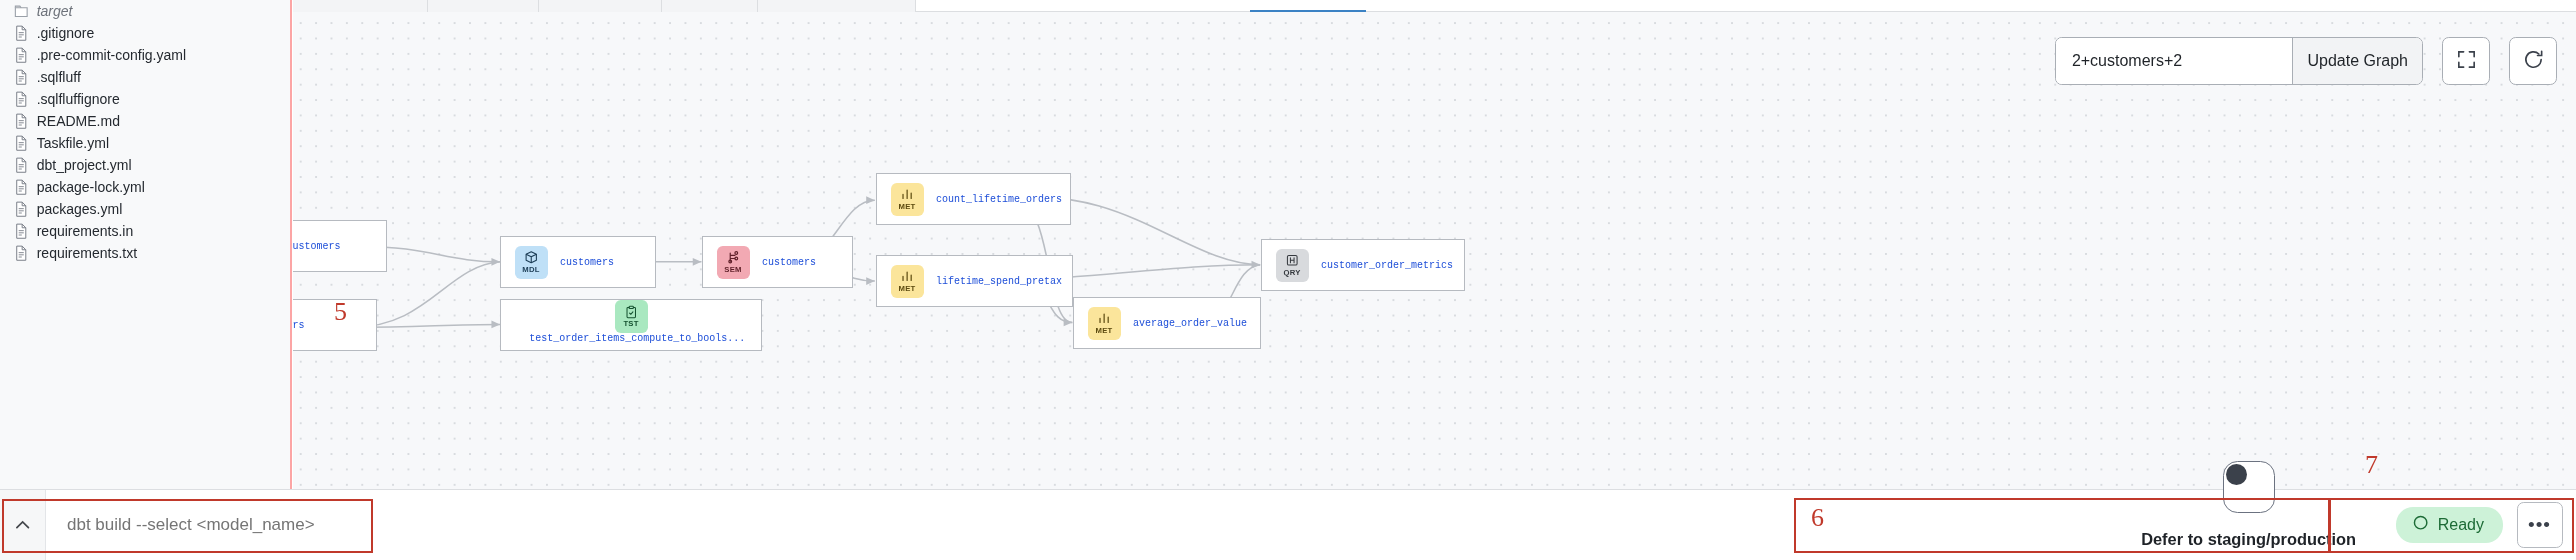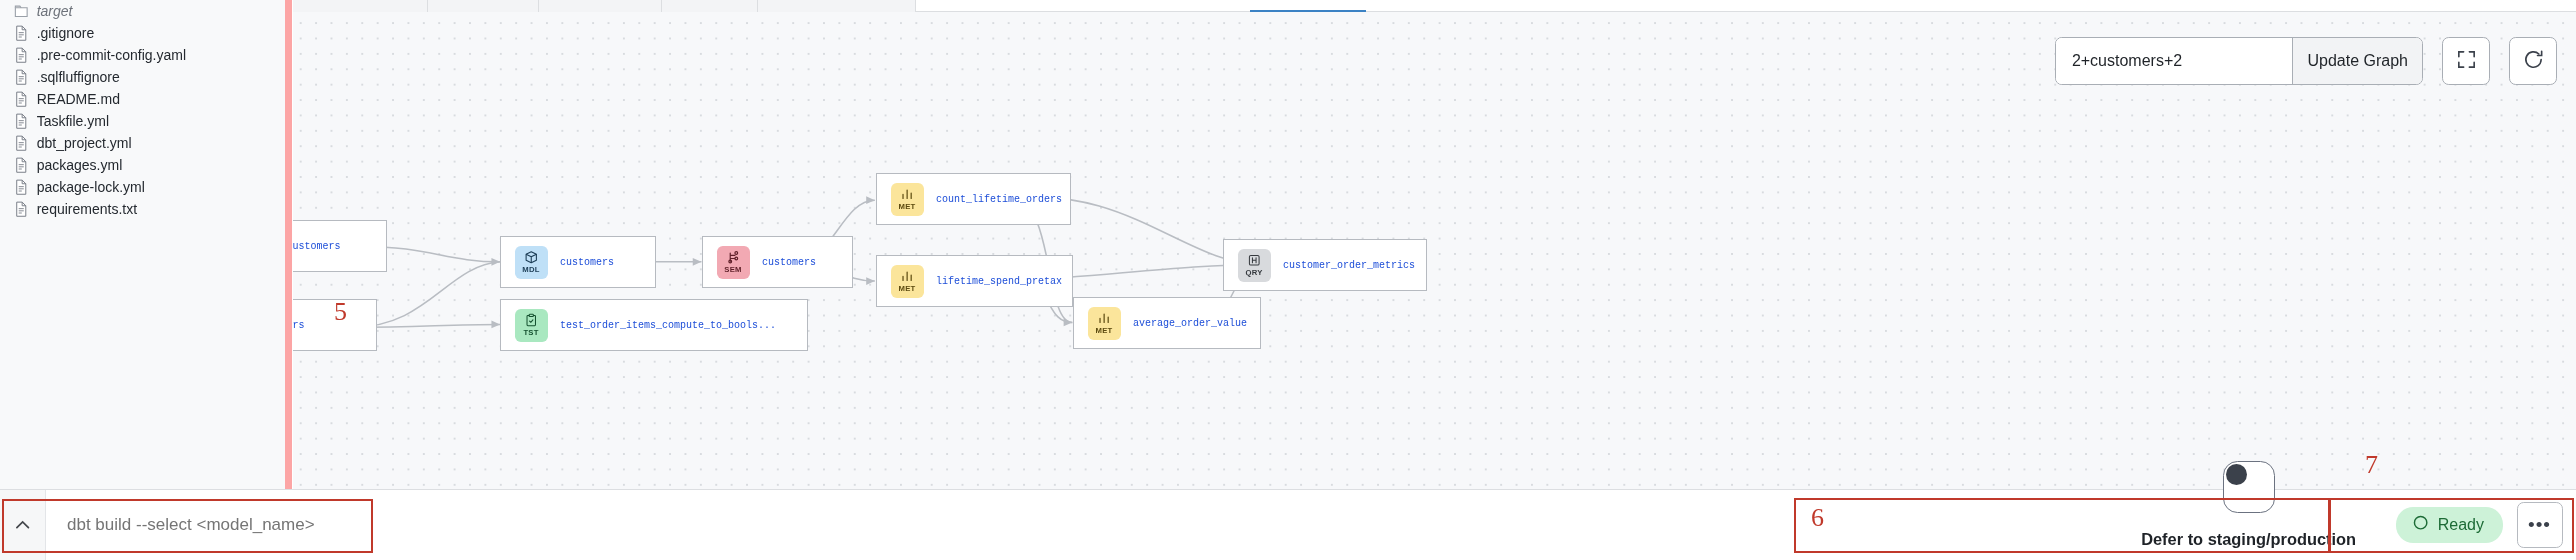--- a/index.html
+++ b/index.html
@@ -9,21 +9,21 @@
     background: #ffffff;
     overflow: hidden;
   }
   #app { position: relative; width: 2576px; height: 561px; }
 
   
   #file-explorer {
     position: absolute; left: 0; top: 0;
     width: 292px; height: 489px;
     background: #f8f9fa;
-    border-right: 7px solid #fca5a5;
+    border-right: 2px solid #fca5a5;
     padding-top: 0px;
     overflow: hidden;
   }
   .file-row {
     display: flex; align-items: center;
     height: 22px;
     padding-left: 13.5px;
     gap: 8.7px;
     cursor: pointer;
   }
@@ -213,20 +213,30 @@
           <span class="file-label">.pre-commit-config.yaml</span>
         </div>
         <div class="file-row">
           <span>
             <svg class="fi" viewBox="0 0 16 18" fill="none" stroke="#7a8089" stroke-width="1.1">
   <path d="M3 1.2h6l4 4v11.6H3z" fill="#fff"></path>
               <path d="M9 1.2v4h4"></path>
   <path d="M5.2 8.4h5.6M5.2 10.8h5.6M5.2 13.2h3.4" stroke-width="1"></path>
             </svg>
           </span>
+          <span class="file-label">.sqlfluff</span>
+        </div>
+        <div class="file-row">
+          <span>
+            <svg class="fi" viewBox="0 0 16 18" fill="none" stroke="#7a8089" stroke-width="1.1">
+  <path d="M3 1.2h6l4 4v11.6H3z" fill="#fff"></path>
+              <path d="M9 1.2v4h4"></path>
+  <path d="M5.2 8.4h5.6M5.2 10.8h5.6M5.2 13.2h3.4" stroke-width="1"></path>
+            </svg>
+          </span>
           <span class="file-label">.sqlfluffignore</span>
         </div>
         <div class="file-row">
           <span>
             <svg class="fi" viewBox="0 0 16 18" fill="none" stroke="#7a8089" stroke-width="1.1">
   <path d="M3 1.2h6l4 4v11.6H3z" fill="#fff"></path>
               <path d="M9 1.2v4h4"></path>
   <path d="M5.2 8.4h5.6M5.2 10.8h5.6M5.2 13.2h3.4" stroke-width="1"></path>
             </svg>
           </span>
@@ -253,31 +263,41 @@
           <span class="file-label">dbt_project.yml</span>
         </div>
         <div class="file-row">
           <span>
             <svg class="fi" viewBox="0 0 16 18" fill="none" stroke="#7a8089" stroke-width="1.1">
   <path d="M3 1.2h6l4 4v11.6H3z" fill="#fff"></path>
               <path d="M9 1.2v4h4"></path>
   <path d="M5.2 8.4h5.6M5.2 10.8h5.6M5.2 13.2h3.4" stroke-width="1"></path>
             </svg>
           </span>
+          <span class="file-label">package-lock.yml</span>
+        </div>
+        <div class="file-row">
+          <span>
+            <svg class="fi" viewBox="0 0 16 18" fill="none" stroke="#7a8089" stroke-width="1.1">
+  <path d="M3 1.2h6l4 4v11.6H3z" fill="#fff"></path>
+              <path d="M9 1.2v4h4"></path>
+  <path d="M5.2 8.4h5.6M5.2 10.8h5.6M5.2 13.2h3.4" stroke-width="1"></path>
+            </svg>
+          </span>
           <span class="file-label">packages.yml</span>
         </div>
         <div class="file-row">
           <span>
             <svg class="fi" viewBox="0 0 16 18" fill="none" stroke="#7a8089" stroke-width="1.1">
   <path d="M3 1.2h6l4 4v11.6H3z" fill="#fff"></path>
               <path d="M9 1.2v4h4"></path>
   <path d="M5.2 8.4h5.6M5.2 10.8h5.6M5.2 13.2h3.4" stroke-width="1"></path>
             </svg>
           </span>
-          <span class="file-label">package-lock.yml</span>
+          <span class="file-label">requirements.in</span>
         </div>
         <div class="file-row">
           <span>
             <svg class="fi" viewBox="0 0 16 18" fill="none" stroke="#7a8089" stroke-width="1.1">
   <path d="M3 1.2h6l4 4v11.6H3z" fill="#fff"></path>
               <path d="M9 1.2v4h4"></path>
   <path d="M5.2 8.4h5.6M5.2 10.8h5.6M5.2 13.2h3.4" stroke-width="1"></path>
             </svg>
           </span>
           <span class="file-label">requirements.txt</span>
@@ -340,21 +360,21 @@
             <span>
               <svg class="bi" width="14.5" height="14.5" viewBox="0 0 24 24" fill="none" stroke="currentColor" stroke-width="1.8" stroke-linejoin="round">
                 <path d="M12 2.8 20.5 7v10L12 21.2 3.5 17V7z"></path>
                 <path d="M3.5 7 12 11.3 20.5 7M12 11.3v9.9"></path>
               </svg>
             </span>
             <span class="badge-code">MDL</span>
           </div>
           <span class="node-label">customers</span>
         </div>
-        <div class="dag-node" style="left: 207px; top: 299px; width: 308px;">
+        <div class="dag-node" style="left: 207px; top: 299px; width: 262px; flex-direction: column;">
           <div class="node-badge badge-tst">
             <span>
               <svg class="bi" width="14.5" height="14.5" viewBox="0 0 24 24" fill="none" stroke="currentColor" stroke-width="1.7" stroke-linecap="round" stroke-linejoin="round">
                 <path d="M8.5 4H6.4A1.4 1.4 0 0 0 5 5.4v14.2A1.4 1.4 0 0 0 6.4 21h11.2a1.4 1.4 0 0 0 1.4-1.4V5.4A1.4 1.4 0 0 0 17.6 4h-2.1"></path>
                 <rect x="8.5" y="2.2" width="7" height="3.6" rx="1"></rect>
                 <path d="M9.2 13.4l2 2 3.6-4"></path>
               </svg>
             </span>
             <span class="badge-code">TST</span>
           </div>
@@ -400,21 +420,21 @@
           <div class="node-badge badge-met">
             <span>
               <svg class="bi" width="14.5" height="14.5" viewBox="0 0 24 24" fill="none" stroke="currentColor" stroke-width="2" stroke-linecap="round">
                 <path d="M5 19V12M11.8 19V5M18.5 19v-9"></path>
               </svg>
             </span>
             <span class="badge-code">MET</span>
           </div>
           <span class="node-label">average_order_value</span>
         </div>
-        <div class="dag-node" style="left: 930px; top: 239px; width: 204px;">
+        <div class="dag-node" style="left: 968px; top: 239px; width: 204px;">
           <div class="node-badge badge-qry">
             <span>
               <svg class="bi" width="14.5" height="14.5" viewBox="0 0 24 24" fill="none" stroke="currentColor" stroke-width="1.7">
                 <rect x="4" y="4" width="16" height="16" rx="2.4"></rect>
                 <path d="M9 8v8M15 8v8M9 12h6" stroke-linecap="round"></path>
               </svg>
             </span>
             <span class="badge-code">QRY</span>
           </div>
           <span class="node-label">customer_order_metrics</span>

